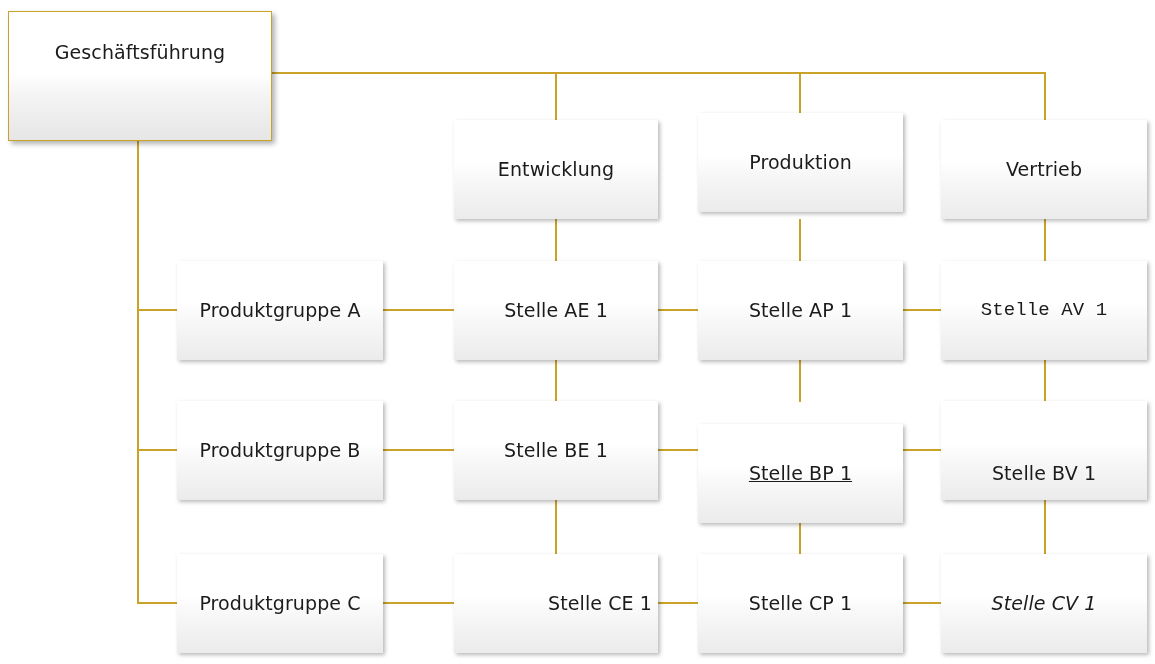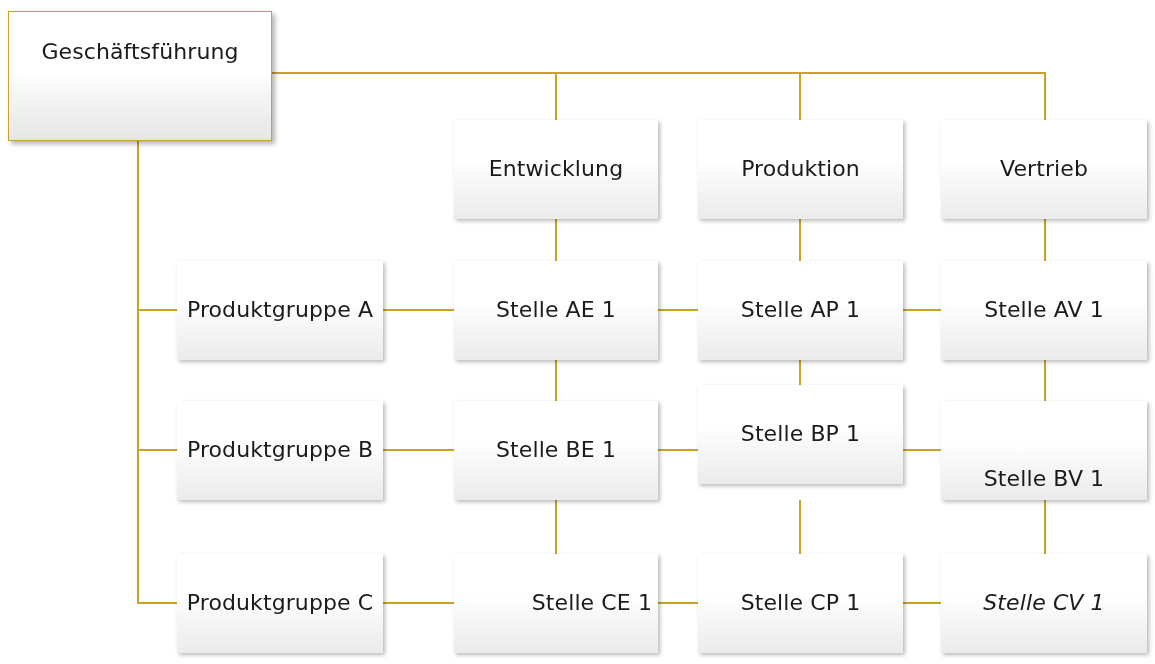--- a/index.html
+++ b/index.html
@@ -35,25 +35,25 @@
     align-items: center;
     justify-content: center;
     text-align: center;
     background: linear-gradient(to bottom,
                 #ffffff 0%,
                 #ffffff 42%,
                 #f7f7f7 62%,
                 #ebebeb 100%);
     box-shadow: 2px 2px 4px rgba(0,0,0,0.28);
     color: #1b1b1b;
-    font-size: 22px;
+    font-size: 19px;
     font-weight: 400;
     letter-spacing: 0.1px;
     line-height: 1.2;
-    padding: 8px 6px;
+    padding: 15px 6px;
     z-index: 2;
   }
   .node.root {
     border: 1.5px solid #c9a227;
     box-shadow: 3px 3px 5px rgba(0,0,0,0.3);
     background: linear-gradient(to bottom,
                 #ffffff 0%,
                 #ffffff 48%,
                 #f4f4f4 66%,
                 #e6e6e6 100%);
@@ -108,47 +108,47 @@
   <div class="conn h" style="left:658px; top:602px; width:41px;"></div>
   <div class="conn h" style="left:903px; top:602px; width:39px;"></div>
 
   <div class="node root" style="left:8px; top:11px; width:264px; height:130px;">
     <span class="node-label">Geschäftsführung</span>
   </div>
 
   <div class="node" style="left:454px; top:120px; width:204px; height:99px;">
     <span class="node-label">Entwicklung</span>
   </div>
-  <div class="node" style="left:698px; top:120px; width:205px; height:99px;">
+  <div class="node" style="left:698px; top:113px; width:205px; height:99px;">
     <span class="node-label">Produktion</span>
   </div>
   <div class="node" style="left:941px; top:120px; width:206px; height:99px;">
     <span class="node-label">Vertrieb</span>
   </div>
 
   <div class="node" style="left:177px; top:261px; width:206px; height:99px;">
     <span class="node-label">Produktgruppe A</span>
   </div>
   <div class="node" style="left:454px; top:261px; width:204px; height:99px;align-items:center;">
     <span class="node-label">Stelle AE 1</span>
   </div>
   <div class="node" style="left:698px; top:261px; width:205px; height:99px;">
     <span class="node-label">Stelle AP 1</span>
   </div>
-  <div class="node" style="left:941px; top:261px; width:206px; height:99px;">
+  <div class="node" style="left:941px; top:261px; width:206px; height:99px;font-family:Liberation Mono, monospace;">
     <span class="node-label">Stelle AV 1</span>
   </div>
 
   <div class="node" style="left:177px; top:401px; width:206px; height:99px;">
     <span class="node-label">Produktgruppe B</span>
   </div>
   <div class="node" style="left:454px; top:401px; width:204px; height:99px;text-align:center;">
     <span class="node-label">Stelle BE 1</span>
   </div>
-  <div class="node" style="left:698px; top:385px; width:205px; height:99px;">
+  <div class="node" style="left:698px; top:424px; width:205px; height:99px;text-decoration:underline;">
     <span class="node-label">Stelle BP 1</span>
   </div>
   <div class="node" style="left:941px; top:401px; width:206px; height:99px;align-items:flex-end;">
     <span class="node-label">Stelle BV 1</span>
   </div>
 
   <div class="node" style="left:177px; top:554px; width:206px; height:99px;">
     <span class="node-label">Produktgruppe C</span>
   </div>
   <div class="node" style="left:454px; top:554px; width:204px; height:99px;text-align:right;">

